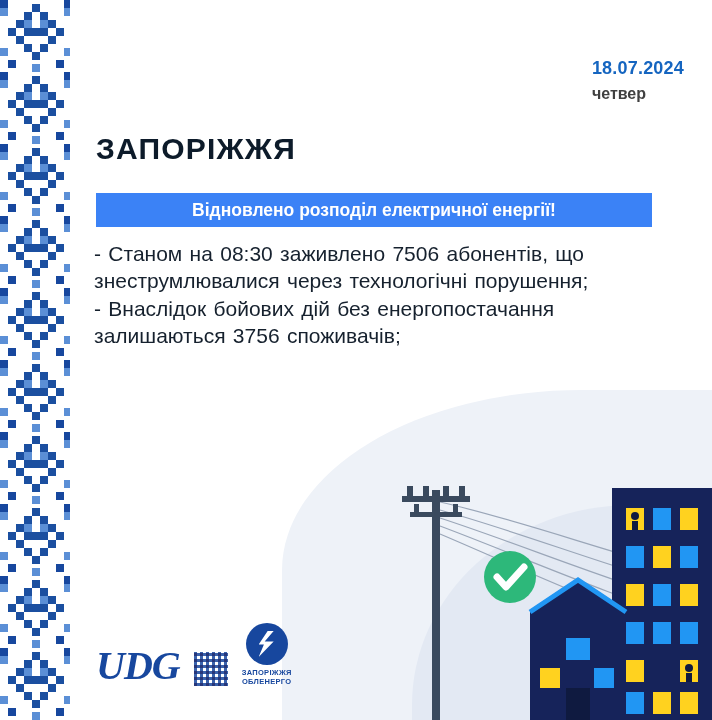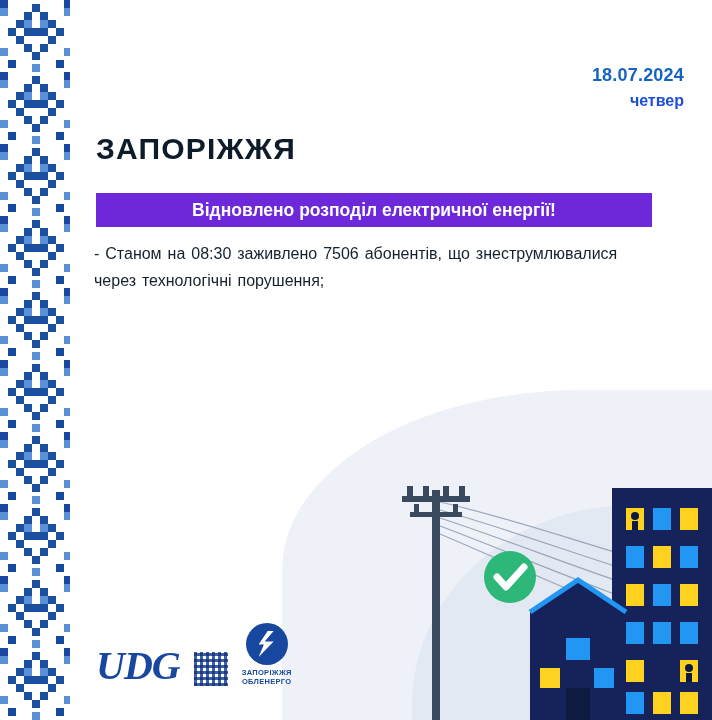--- a/index.html
+++ b/index.html
@@ -45,35 +45,34 @@
     height: 215px;
     background: #e3e9f3;
     border-top-left-radius: 220px 200px;
     z-index: 0;
   }
 
   
   .date-block {
     position: absolute;
     right: 28px;
-    top: 65px;
-    text-align: right;
+    top: 58px;
     z-index: 4;
     margin-left: 28px;
   }
   .date-main {
     font-size: 18px;
     font-weight: bold;
     color: #1565c0;
     letter-spacing: 0.2px;
   }
   .date-day {
     font-size: 16px;
     font-weight: bold;
-    color: #1d4ed8;
+    color: #404040;
     margin-top: 6px;
   }
 
   
   .city-title {
     position: absolute;
     left: 96px;
     top: 132px;
     font-size: 30px;
     font-weight: bold;
@@ -82,21 +81,21 @@
     z-index: 4;
   }
 
   
   .banner {
     position: absolute;
     left: 96px;
     top: 193px;
     width: 556px;
     height: 34px;
-    background: #6d28d9;
+    background: #3b82f6;
     display: flex;
     align-items: center;
     justify-content: center;
     z-index: 4;
   }
   .banner-text {
     color: #ffffff;
     font-size: 17.5px;
     font-weight: bold;
   }
@@ -104,21 +103,21 @@
   
   .body-text {
     position: absolute;
     left: 94px;
     top: 240px;
     width: 546px;
     z-index: 4;
   }
   .body-text p {
     margin: 0 0 1px 0;
-    font-size: 16px;
+    font-size: 21px;
     line-height: 27px;
     color: #16212e;
     word-spacing: 1.5px;
   }
 
   
   .illustration {
     position: absolute;
     left: 380px;
     bottom: 0;
@@ -244,20 +243,21 @@
 </div>
 
 <div class="city-title">ЗАПОРІЖЖЯ</div>
 
 <div class="banner">
   <span class="banner-text">Відновлено розподіл електричної енергії!</span>
 </div>
 
 <div class="body-text">
   <p>- Станом на 08:30 заживлено 7506 абонентів, що знеструмлювалися через технологічні порушення;</p>
+  <p>- Внаслідок бойових дій без енергопостачання залишаються 3756 споживачів;</p>
 </div>
 
 <div class="illustration">
   <svg width="332" height="260" viewBox="0 0 332 260">
 
     <g stroke="#9aa6b8" stroke-width="1.2" fill="none">
       <path d="M60 42 C 140 60, 220 90, 332 120"></path>
       <path d="M60 50 C 140 72, 220 104, 332 136"></path>
       <path d="M60 58 C 140 84, 220 118, 332 152"></path>
       <path d="M60 66 C 140 96, 220 132, 332 168"></path>

